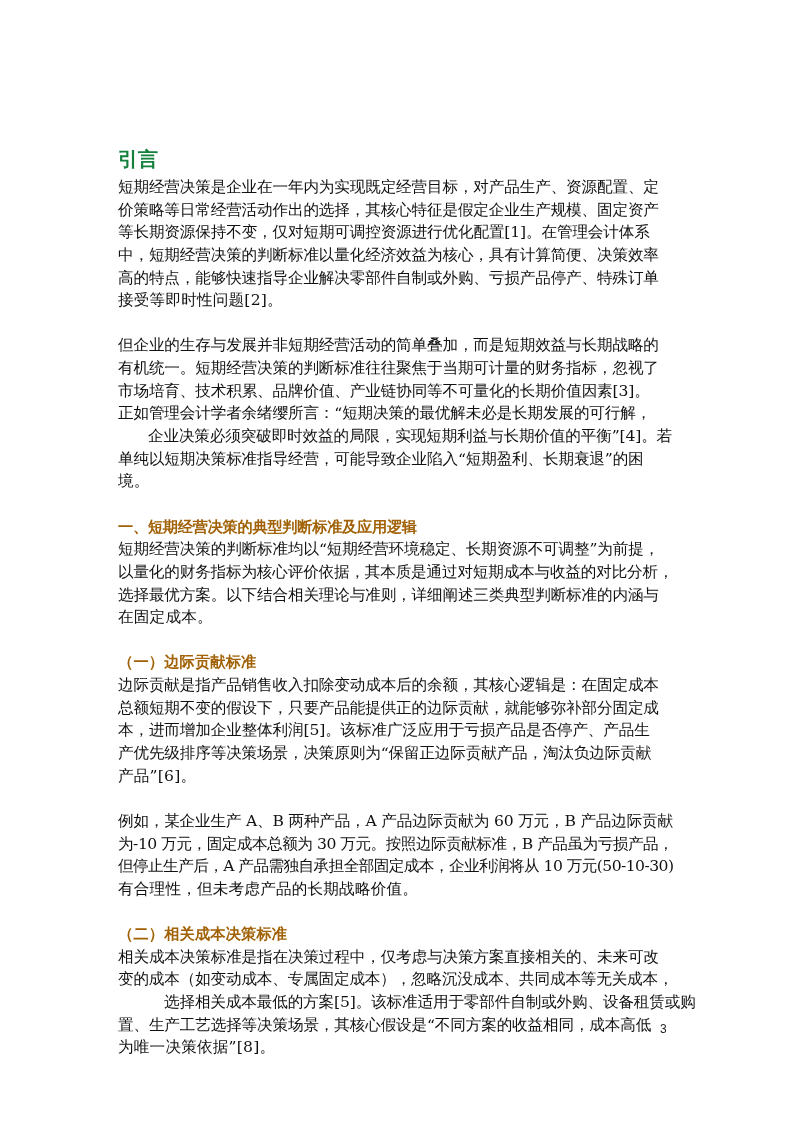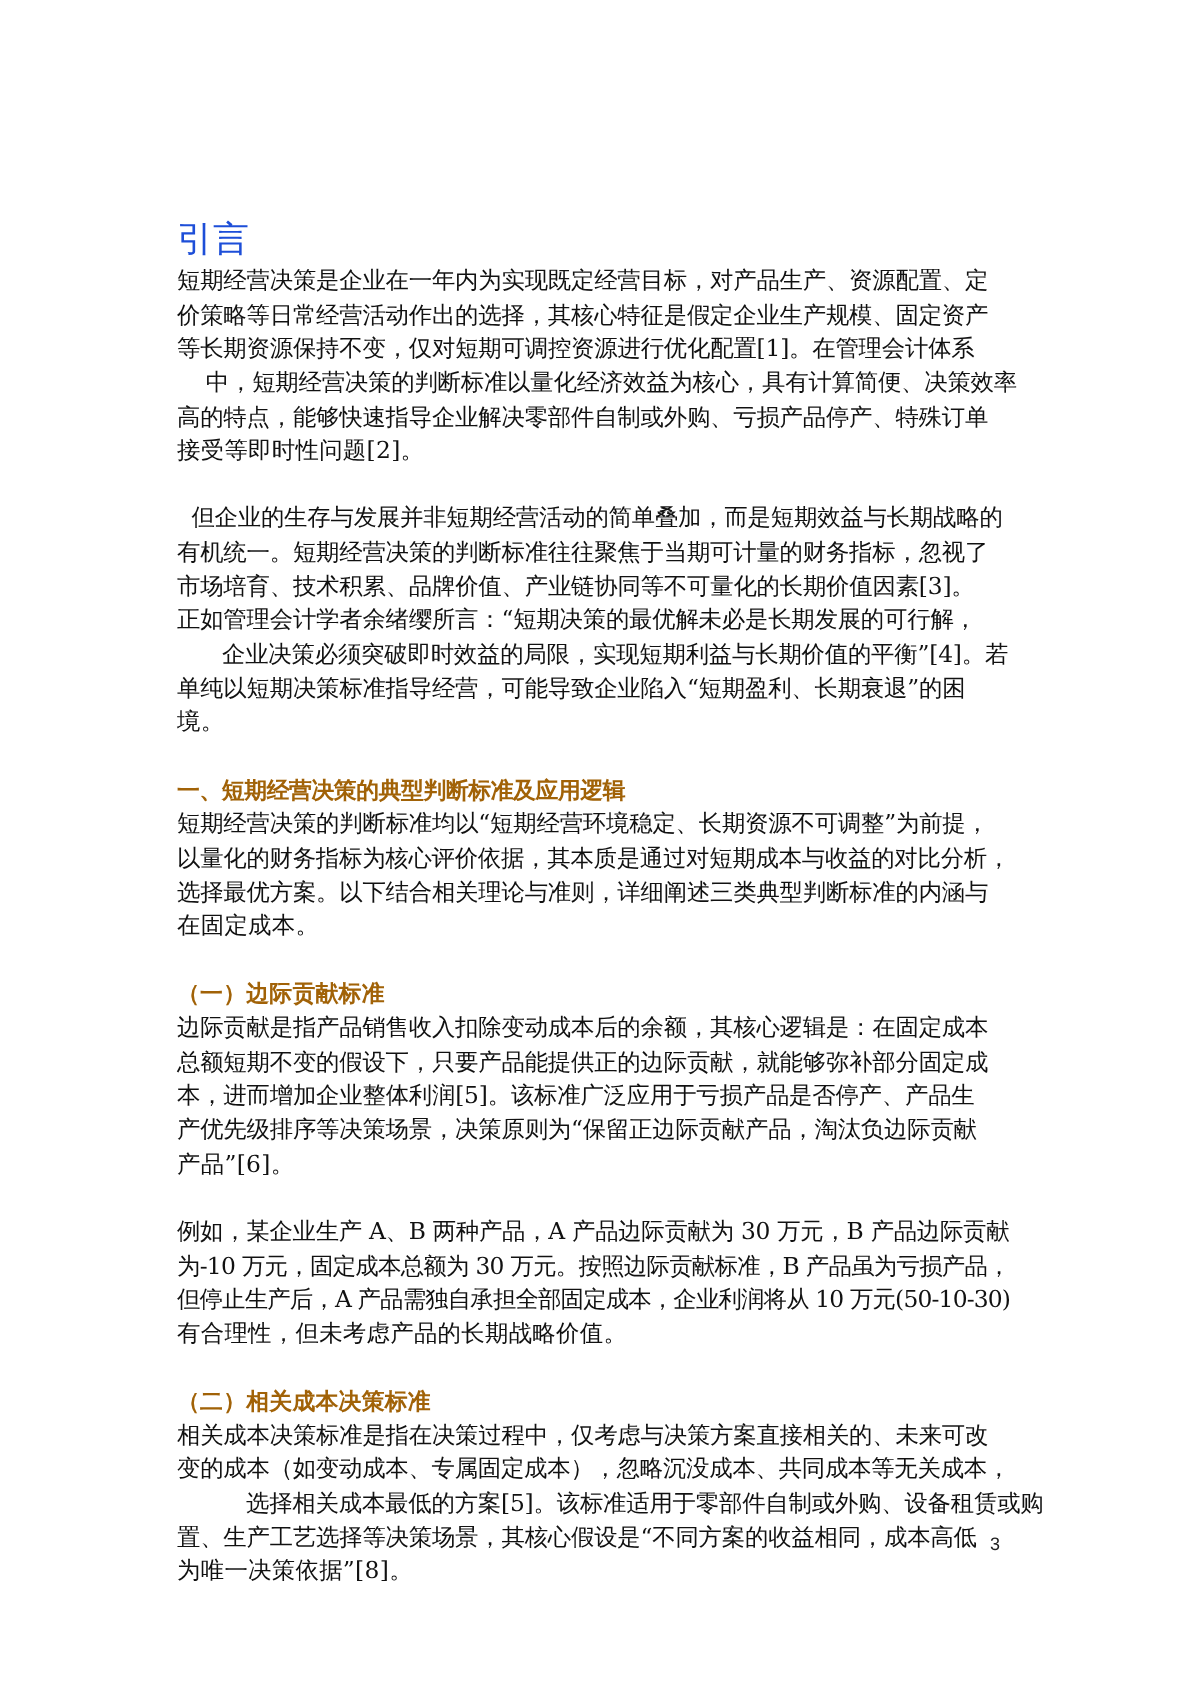--- a/index.html
+++ b/index.html
@@ -1,45 +1,45 @@
 <!DOCTYPE html>
 <html><head>
 <meta charset="utf-8">
 <style>
   html, body { margin: 0; padding: 0; background: #ffffff; }
   body { width: 793px; height: 1122px; position: relative; overflow: hidden; }
   .page { position: absolute; left: 0; top: 0; width: 793px; height: 1122px; background: #fff; }
   .content { position: absolute; left: 118px; top: 145px; width: 560px; color: #111; }
-  .h1 { font-family: "DejaVu Sans", sans-serif; font-weight: normal; font-size: 24px; line-height: 28px; margin: 0 0 3px 0; color: #1d4ed8; }
+  .h1 { font-family: "DejaVu Sans", sans-serif; font-weight: bold; font-size: 20px; line-height: 28px; margin: 0 0 3px 0; color: #15803d; }
   .line { font-family: "DejaVu Serif", serif; font-size: 15.6px; line-height: 22.65px; height: 22.65px; white-space: nowrap; color: #111; letter-spacing: 0.2px; }
   .bold { font-family: "DejaVu Sans", sans-serif; font-weight: bold; font-size: 15.2px; color: #a16207; }
   .blank { height: 22.65px; }
   .para { margin: 0; }
   .page-num { position: absolute; left: 660px; top: 1022px; font-family: "Liberation Sans", sans-serif; font-size: 12px; color: #222; }
 </style>
 </head>
 <body>
 
 <div class="page">
   <div class="content">
 
     <div class="h1">引言</div>
 
     <div class="para">
       <div class="line" style="letter-spacing: -0.142857px;">短期经营决策是企业在一年内为实现既定经营目标，对产品生产、资源配置、定</div>
       <div class="line" style="letter-spacing: -0.142857px;">价策略等日常经营活动作出的选择，其核心特征是假定企业生产规模、固定资产</div>
       <div class="line" style="letter-spacing: -0.138889px;">等长期资源保持不变，仅对短期可调控资源进行优化配置[1]。在管理会计体系</div>
-      <div class="line" style="letter-spacing: -0.142857px; text-align: right;">中，短期经营决策的判断标准以量化经济效益为核心，具有计算简便、决策效率</div>
+      <div class="line" style="letter-spacing: -0.142857px;">中，短期经营决策的判断标准以量化经济效益为核心，具有计算简便、决策效率</div>
       <div class="line" style="letter-spacing: -0.142857px;">高的特点，能够快速指导企业解决零部件自制或外购、亏损产品停产、特殊订单</div>
       <div class="line">接受等即时性问题[2]。</div>
     </div>
     <div class="blank"></div>
 
     <div class="para">
-      <div class="line" style="letter-spacing: -0.142857px; text-align: center;">但企业的生存与发展并非短期经营活动的简单叠加，而是短期效益与长期战略的</div>
+      <div class="line" style="letter-spacing: -0.142857px;">但企业的生存与发展并非短期经营活动的简单叠加，而是短期效益与长期战略的</div>
       <div class="line" style="letter-spacing: -0.142857px;">有机统一。短期经营决策的判断标准往往聚焦于当期可计量的财务指标，忽视了</div>
       <div class="line" style="letter-spacing: -0.138889px;">市场培育、技术积累、品牌价值、产业链协同等不可量化的长期价值因素[3]。</div>
       <div class="line" style="letter-spacing: -0.142857px;">正如管理会计学者余绪缨所言：“短期决策的最优解未必是长期发展的可行解，</div>
       <div class="line" style="letter-spacing: -0.138889px; margin-left: 30px;">企业决策必须突破即时效益的局限，实现短期利益与长期价值的平衡”[4]。若</div>
       <div class="line" style="letter-spacing: -0.142857px;">单纯以短期决策标准指导经营，可能导致企业陷入“短期盈利、长期衰退”的困</div>
       <div class="line">境。</div>
     </div>
     <div class="blank"></div>
 
     <div class="line bold" style="letter-spacing: -0.25px;">一、短期经营决策的典型判断标准及应用逻辑</div>
@@ -54,21 +54,21 @@
     <div class="line bold">（一）边际贡献标准</div>
     <div class="para">
       <div class="line" style="letter-spacing: -0.142857px;">边际贡献是指产品销售收入扣除变动成本后的余额，其核心逻辑是：在固定成本</div>
       <div class="line" style="letter-spacing: -0.142857px;">总额短期不变的假设下，只要产品能提供正的边际贡献，就能够弥补部分固定成</div>
       <div class="line" style="letter-spacing: -0.138889px;">本，进而增加企业整体利润[5]。该标准广泛应用于亏损产品是否停产、产品生</div>
       <div class="line" style="letter-spacing: -0.142857px;">产优先级排序等决策场景，决策原则为“保留正边际贡献产品，淘汰负边际贡献</div>
       <div class="line">产品”[6]。</div>
     </div>
     <div class="blank"></div>
     <div class="para">
-      <div class="line" style="letter-spacing: -0.190476px;">例如，某企业生产 A、B 两种产品，A 产品边际贡献为 30 万元，B 产品边际贡献</div>
+      <div class="line" style="letter-spacing: -0.190476px;">例如，某企业生产 A、B 两种产品，A 产品边际贡献为 60 万元，B 产品边际贡献</div>
       <div class="line" style="letter-spacing: -0.47619px;">为-10 万元，固定成本总额为 30 万元。按照边际贡献标准，B 产品虽为亏损产品，</div>
       <div class="line" style="letter-spacing: -0.555556px;">但停止生产后，A 产品需独自承担全部固定成本，企业利润将从 10 万元(50-10-30)</div>
       <div class="line">有合理性，但未考虑产品的长期战略价值。</div>
     </div>
     <div class="blank"></div>
 
     <div class="line bold">（二）相关成本决策标准</div>
     <div class="para">
       <div class="line" style="letter-spacing: -0.142857px;">相关成本决策标准是指在决策过程中，仅考虑与决策方案直接相关的、未来可改</div>
       <div class="line" style="letter-spacing: -0.166667px;">变的成本（如变动成本、专属固定成本），忽略沉没成本、共同成本等无关成本，</div>

